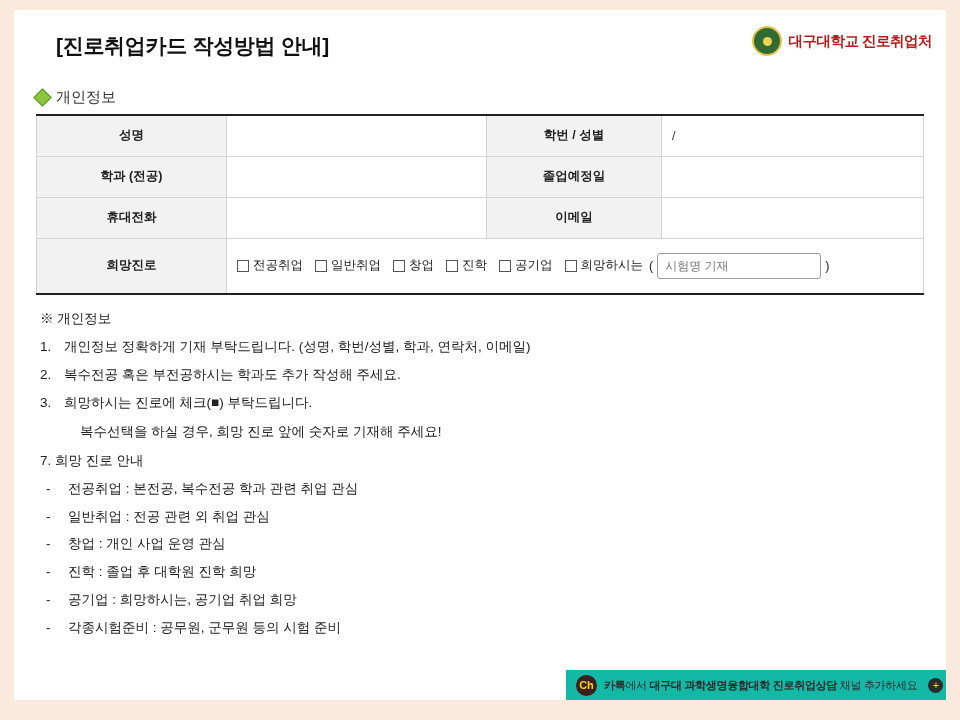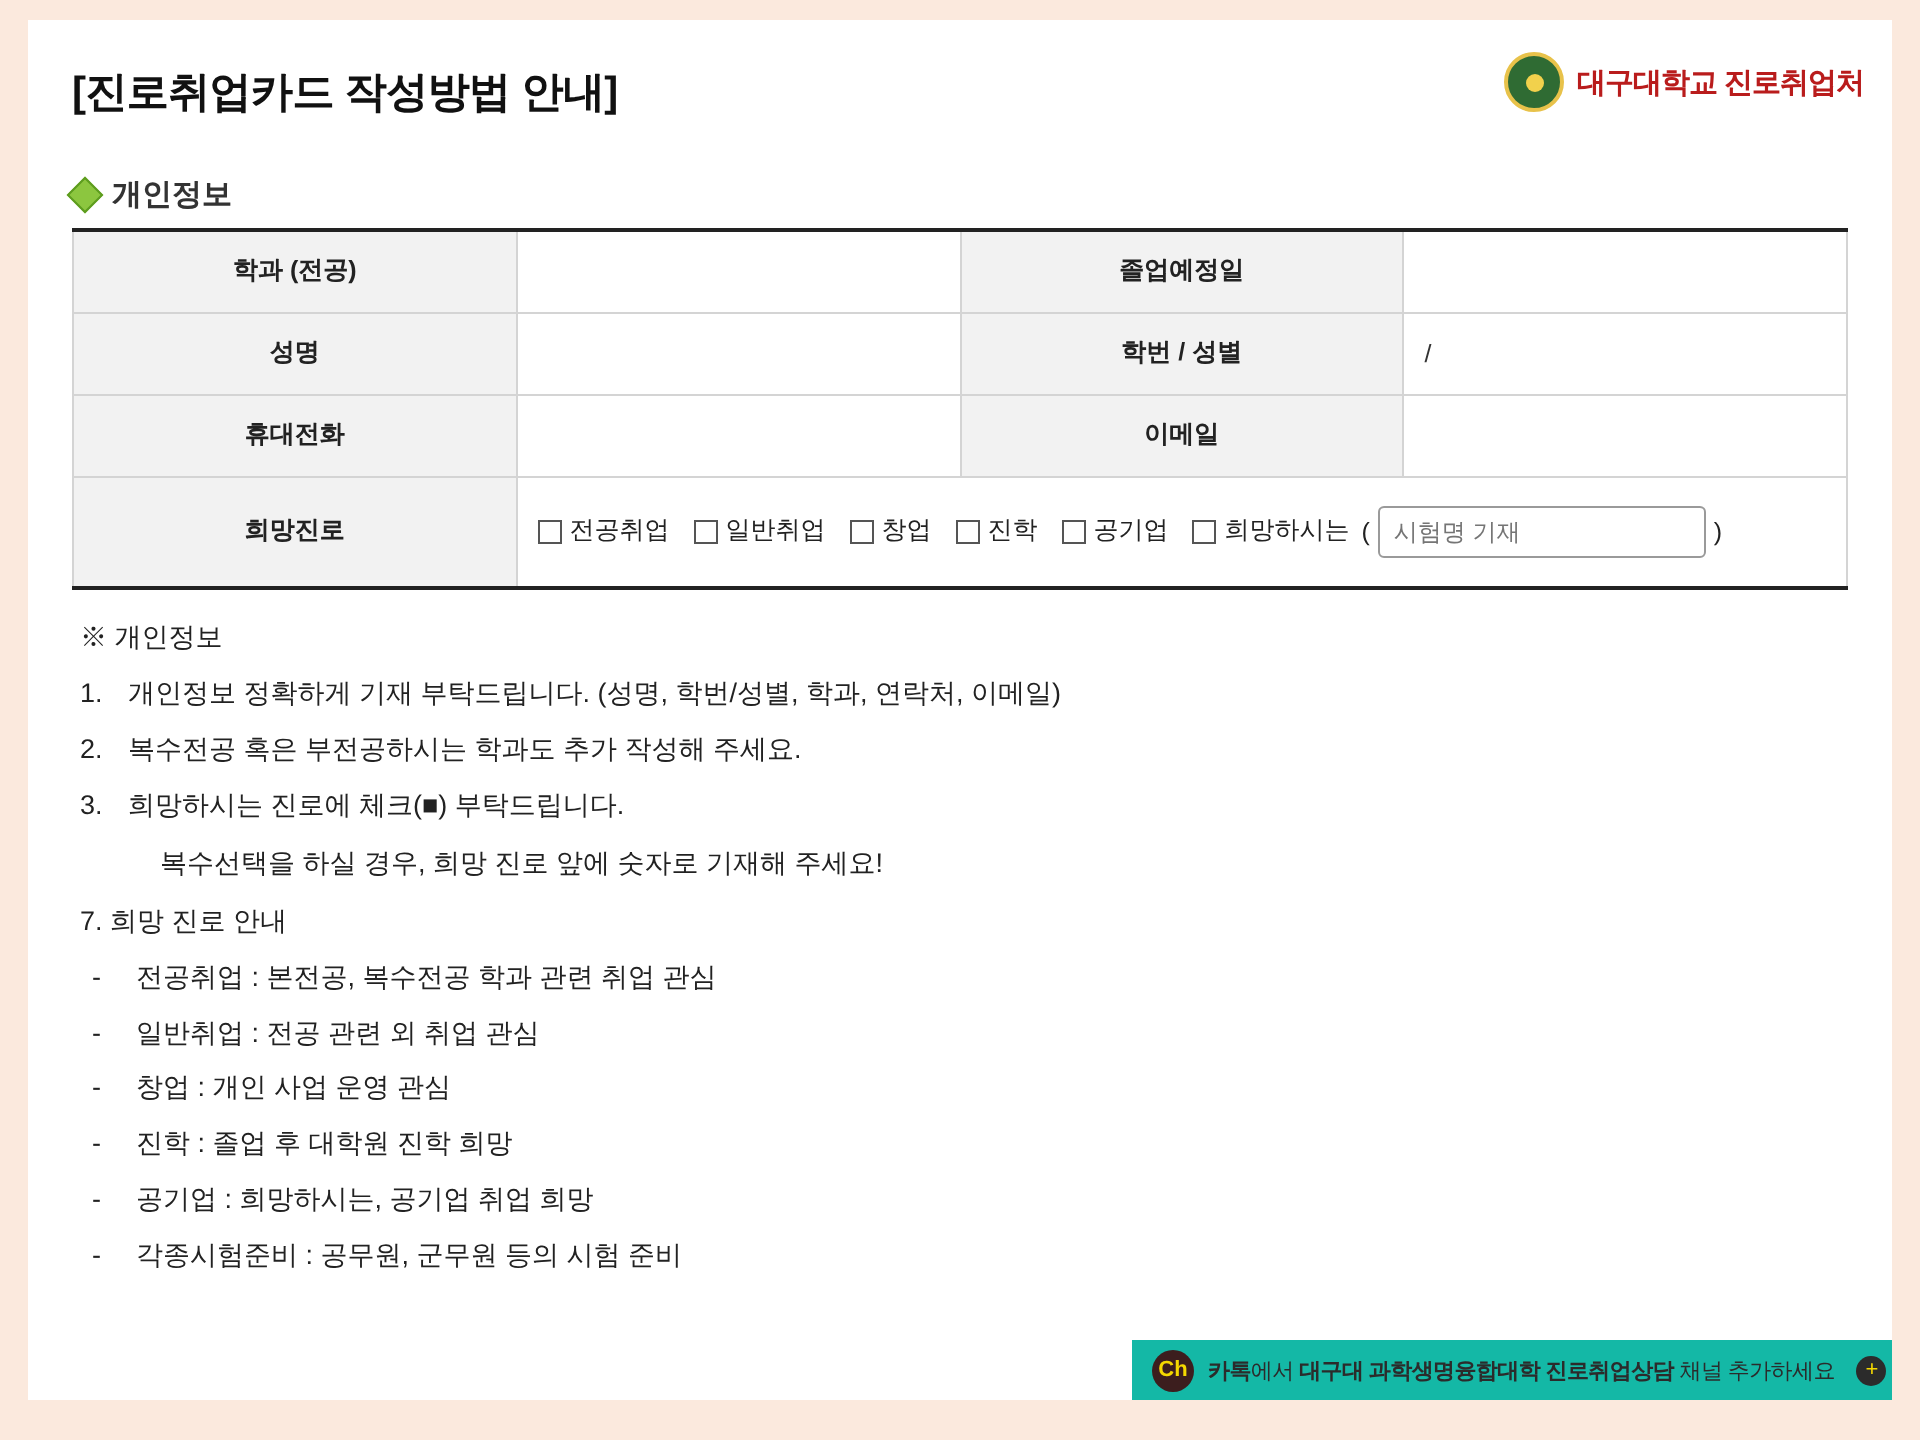--- a/index.html
+++ b/index.html
@@ -19,20 +19,21 @@
     top: 10px;
     width: 932px;
     height: 690px;
     background: #ffffff;
     box-sizing: border-box;
   }
   
   .header {
     position: relative;
     height: 62px;
+    margin-left: 20px;
   }
   .title {
     position: absolute;
     left: 22px;
     top: 22px;
     font-size: 21px;
     font-weight: bold;
     color: #111111;
     letter-spacing: -0.3px;
   }
@@ -77,21 +78,21 @@
   }
   .diamond {
     width: 11px;
     height: 11px;
     background: #8cc63f;
     transform: rotate(45deg);
     border: 1px solid #5d9c1f;
   }
   .section-title {
     font-size: 15px;
-    font-weight: bold;
+    font-weight: normal;
     color: #333333;
   }
   
   .info-table {
     position: absolute;
     left: 22px;
     top: 104px;
     width: 888px;
     border-collapse: collapse;
     table-layout: fixed;
@@ -253,30 +254,30 @@
   </div>
 
   <div class="section-head">
     <span class="diamond"></span>
     <span class="section-title">개인정보</span>
   </div>
 
   <table class="info-table">
     <tbody>
       <tr>
+        <td class="lbl" style="width:190px">성명</td>
+        <td class="val" style="width:260px"></td>
+        <td class="lbl" style="width:175px">학번 / 성별</td>
+        <td class="val">/</td>
+      </tr>
+      <tr>
         <td class="lbl">학과 (전공)</td>
         <td class="val"></td>
         <td class="lbl">졸업예정일</td>
         <td class="val"></td>
-      </tr>
-      <tr>
-        <td class="lbl" style="width:190px">성명</td>
-        <td class="val" style="width:260px"></td>
-        <td class="lbl" style="width:175px">학번 / 성별</td>
-        <td class="val">/</td>
       </tr>
       <tr>
         <td class="lbl">휴대전화</td>
         <td class="val"></td>
         <td class="lbl">이메일</td>
         <td class="val"></td>
       </tr>
       <tr class="row-career">
         <td class="lbl">희망진로</td>
         <td class="val" colspan="3">

